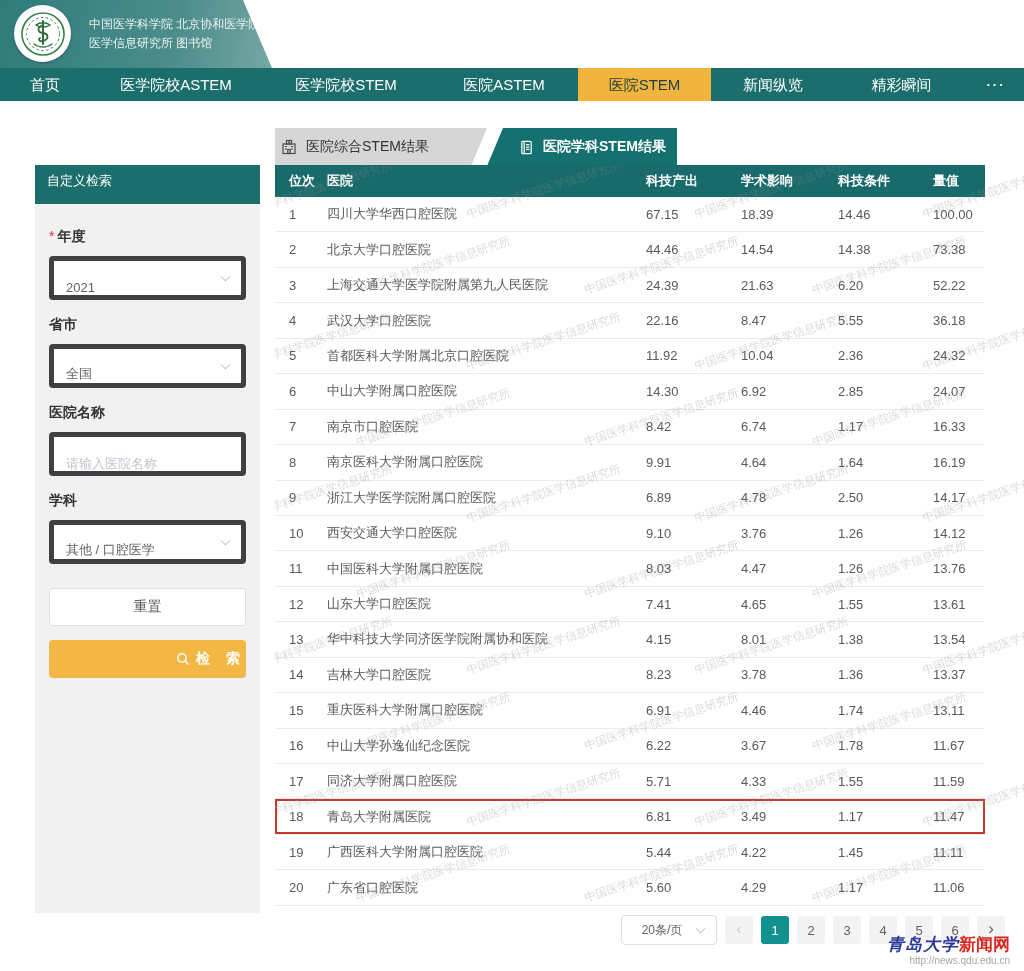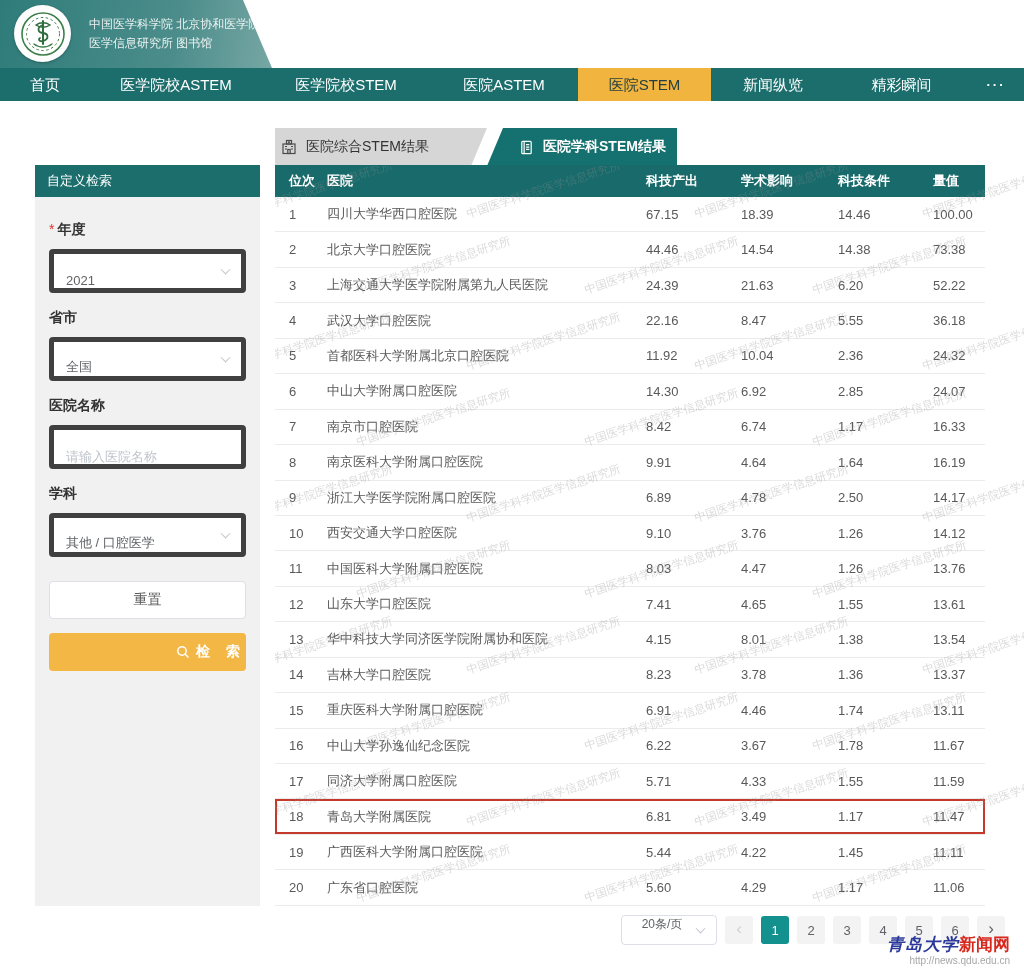--- a/index.html
+++ b/index.html
@@ -28,21 +28,21 @@
 
   
   .tabs { position:absolute; left:275px; top:128px; height:38px; display:flex; }
   .tab { height:38px; display:flex; align-items:center; font-size:14px; cursor:pointer; }
   .tab1 { width:212px; background:#d6d6d6; color:#333; clip-path:polygon(0 0,100% 0,calc(100% - 16px) 100%,0 100%); padding-left:6px; }
   .tab2 { width:190px; background:#15716f; color:#fff; clip-path:polygon(16px 0,100% 0,100% 100%,0 100%); padding-left:32px; font-weight:bold; }
   .tab .ticon { margin-right:9px; display:inline-flex; }
 
   
   .sidebar { position:absolute; left:35px; top:165px; width:225px; height:741px; }
-  .sidebar-title { height:32px; line-height:32px; background:#1b6e6c; color:#fff; font-size:13px; padding-left:12px; }
+  .sidebar-title { height:39px; line-height:32px; background:#1b6e6c; color:#fff; font-size:13px; padding-left:12px; }
   .sidebar-body { background:#f1f1f1; height:709px; padding:8px 14px 16px 14px; }
   .f-label { font-size:14px; font-weight:bold; color:#333; margin:16px 0 10px; }
   .f-label .star { color:#e03131; margin-right:3px; font-weight:normal; }
   .ctrl { position:relative; height:44px; background:#fff; border:5px solid #404040; border-radius:4px;
           display:flex; align-items:flex-end; padding:0 26px 0 12px; font-size:13px; color:#606266; cursor:pointer; }
   .ctrl input { border:none; outline:none; width:100%; font-size:13px; color:#606266; font-family:inherit; background:transparent; }
   .ctrl input::placeholder { color:#c0c4cc; }
   .chev { position:absolute; right:12px; top:50%; width:7px; height:7px;
           border-right:1.5px solid #c0c4cc; border-bottom:1.5px solid #c0c4cc;
           transform:translateY(-70%) rotate(45deg); }
@@ -61,21 +61,21 @@
   .c-name { flex:1; white-space:nowrap; overflow:hidden; }
   .c-n1 { width:95px; } .c-n2 { width:97px; } .c-n3 { width:95px; } .c-n4 { width:52px; }
 
   
   .wm-layer { position:absolute; left:275px; top:166px; width:749px; height:740px; overflow:hidden; pointer-events:none; }
   .wm { position:absolute; font-size:11.5px; color:rgba(145,145,145,.34); white-space:nowrap; transform:rotate(-18deg); }
 
   
   .pagination { position:absolute; top:915px; right:19px; display:flex; align-items:center; gap:8px; }
   .page-size { position:relative; width:96px; height:30px; background:#fff; border:1px solid #dcdfe6; border-radius:4px;
-               display:flex; justify-content:center; font-size:12px; color:#606266; padding-right:14px; cursor:pointer; }
+               display:flex; align-items:center; justify-content:center; font-size:12px; color:#606266; padding-right:14px; cursor:pointer; }
   .pbtn { width:28px; height:28px; border-radius:3px; background:#f3f3f4; color:#606266; font-size:13px;
           display:flex; align-items:center; justify-content:center; cursor:pointer; }
   .pbtn.arrow { font-size:17px; padding-bottom:2px; }
   .pbtn.disabled { color:#cdd0d6; cursor:default; }
   .pbtn.active { background:#13918f; color:#fff; }
 
   
   .qdu { position:absolute; right:14px; top:934px; text-align:right; line-height:1.25; }
   .qdu-name { font-size:17px; white-space:nowrap; }
   .qdu-blue { color:#2b3a9a; font-family:"DejaVu Serif","Liberation Serif",serif; font-style:italic; font-weight:bold; letter-spacing:1px; }

